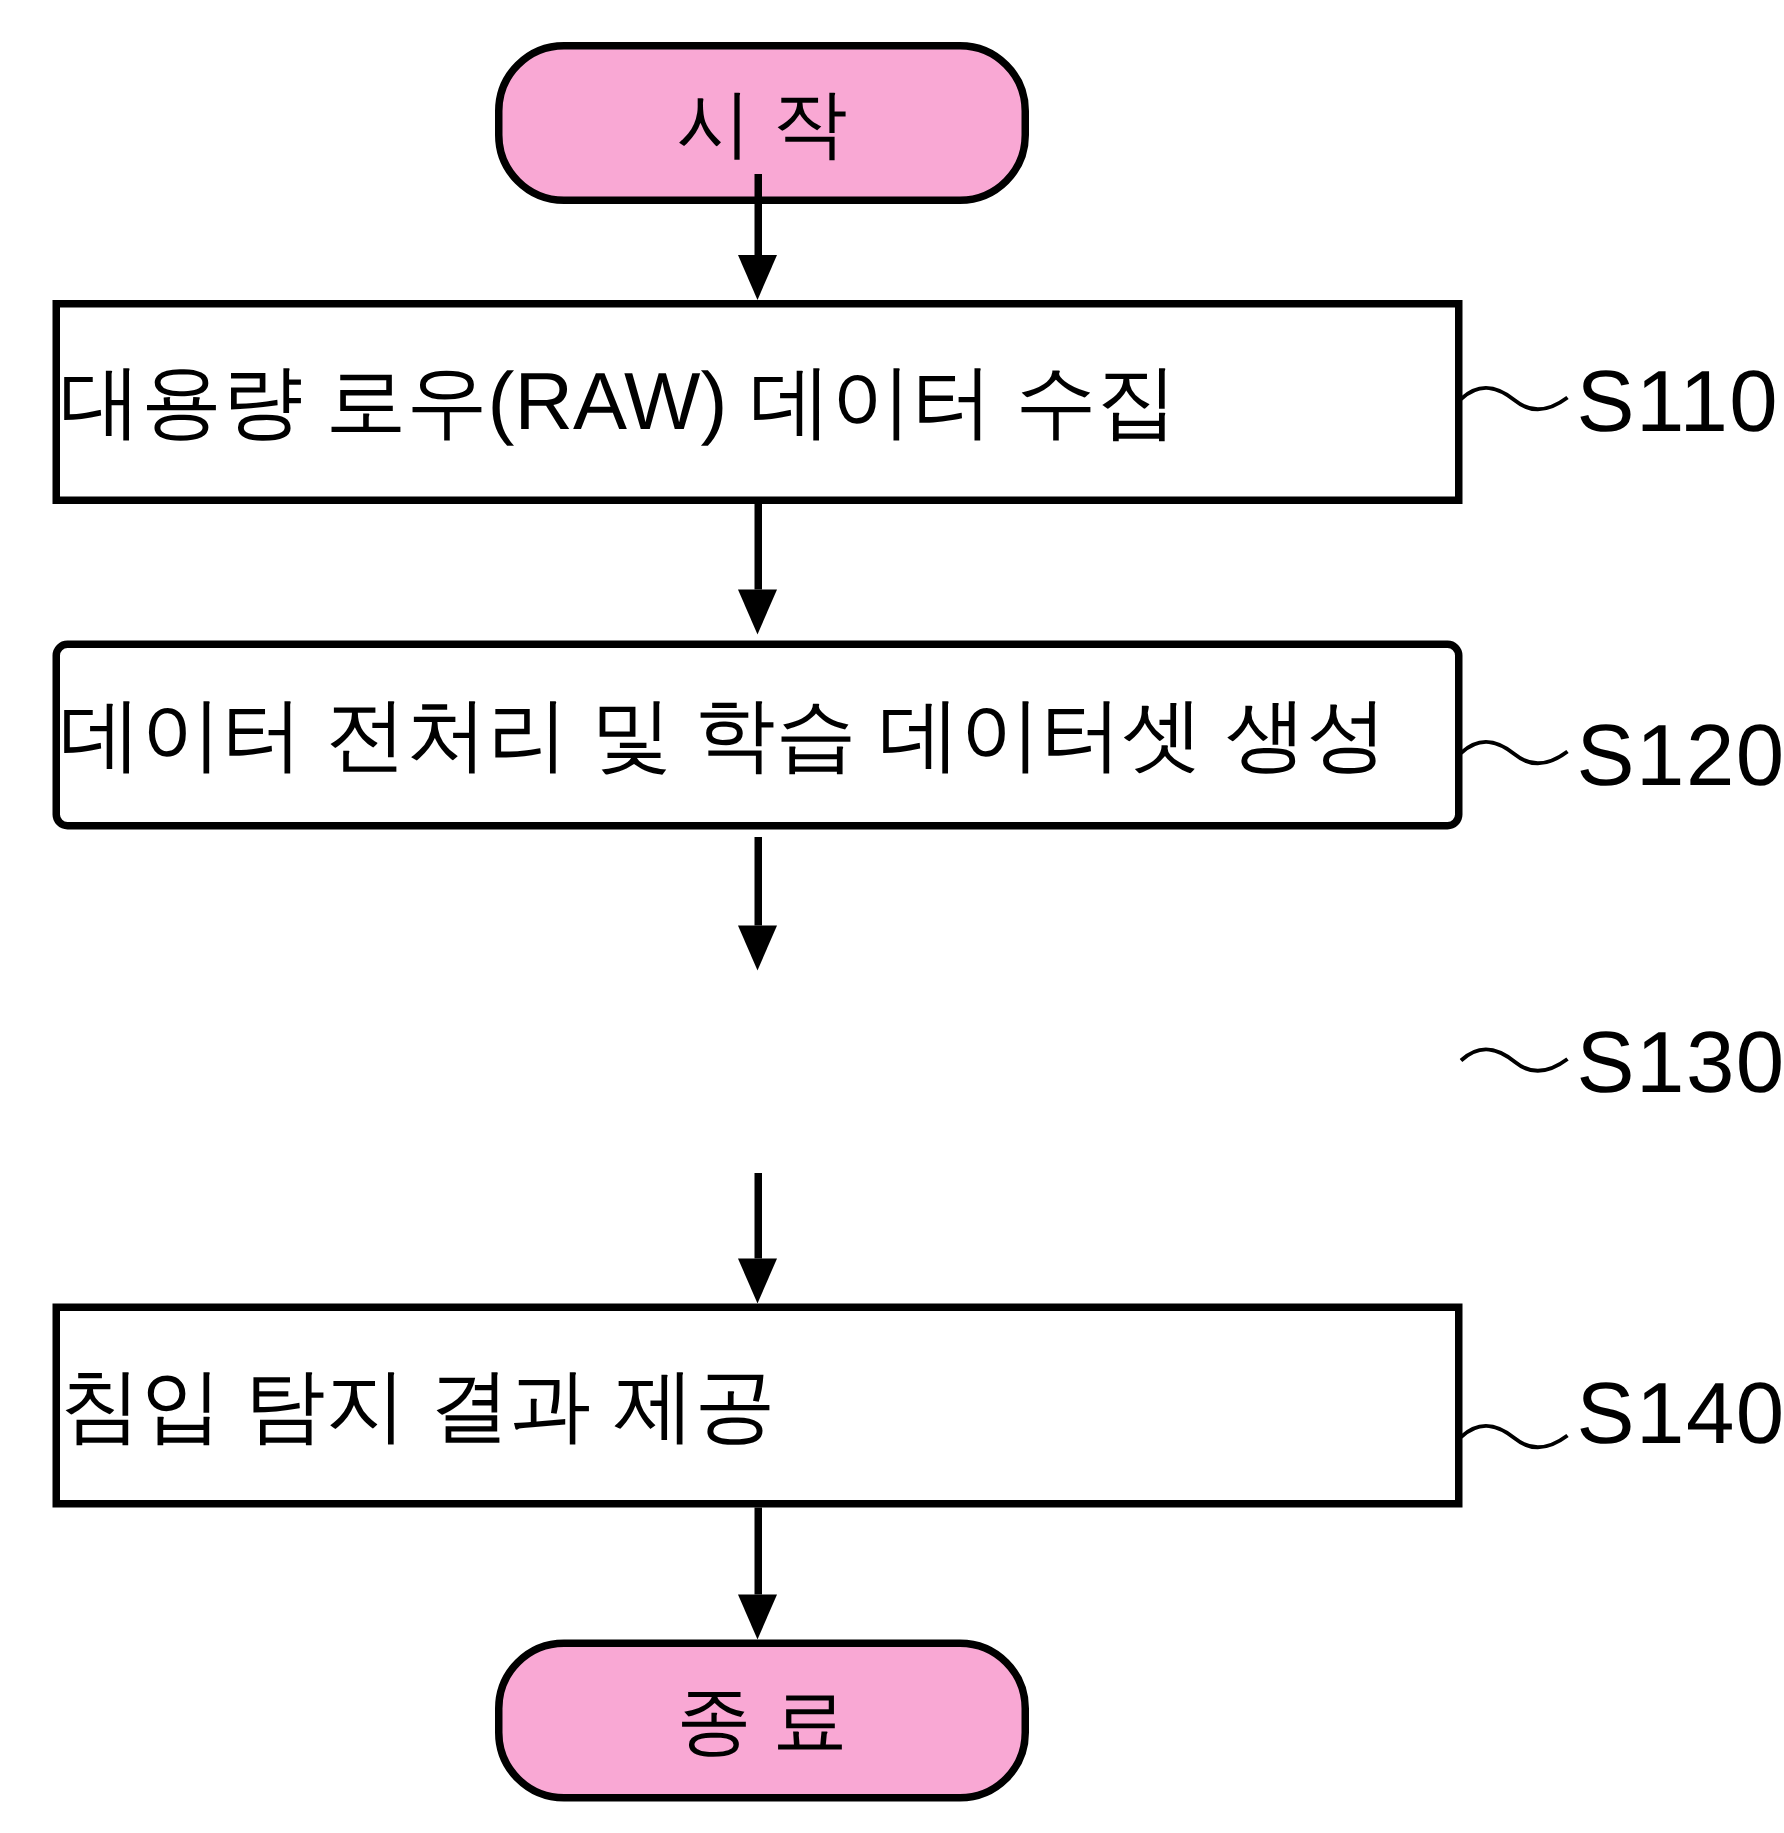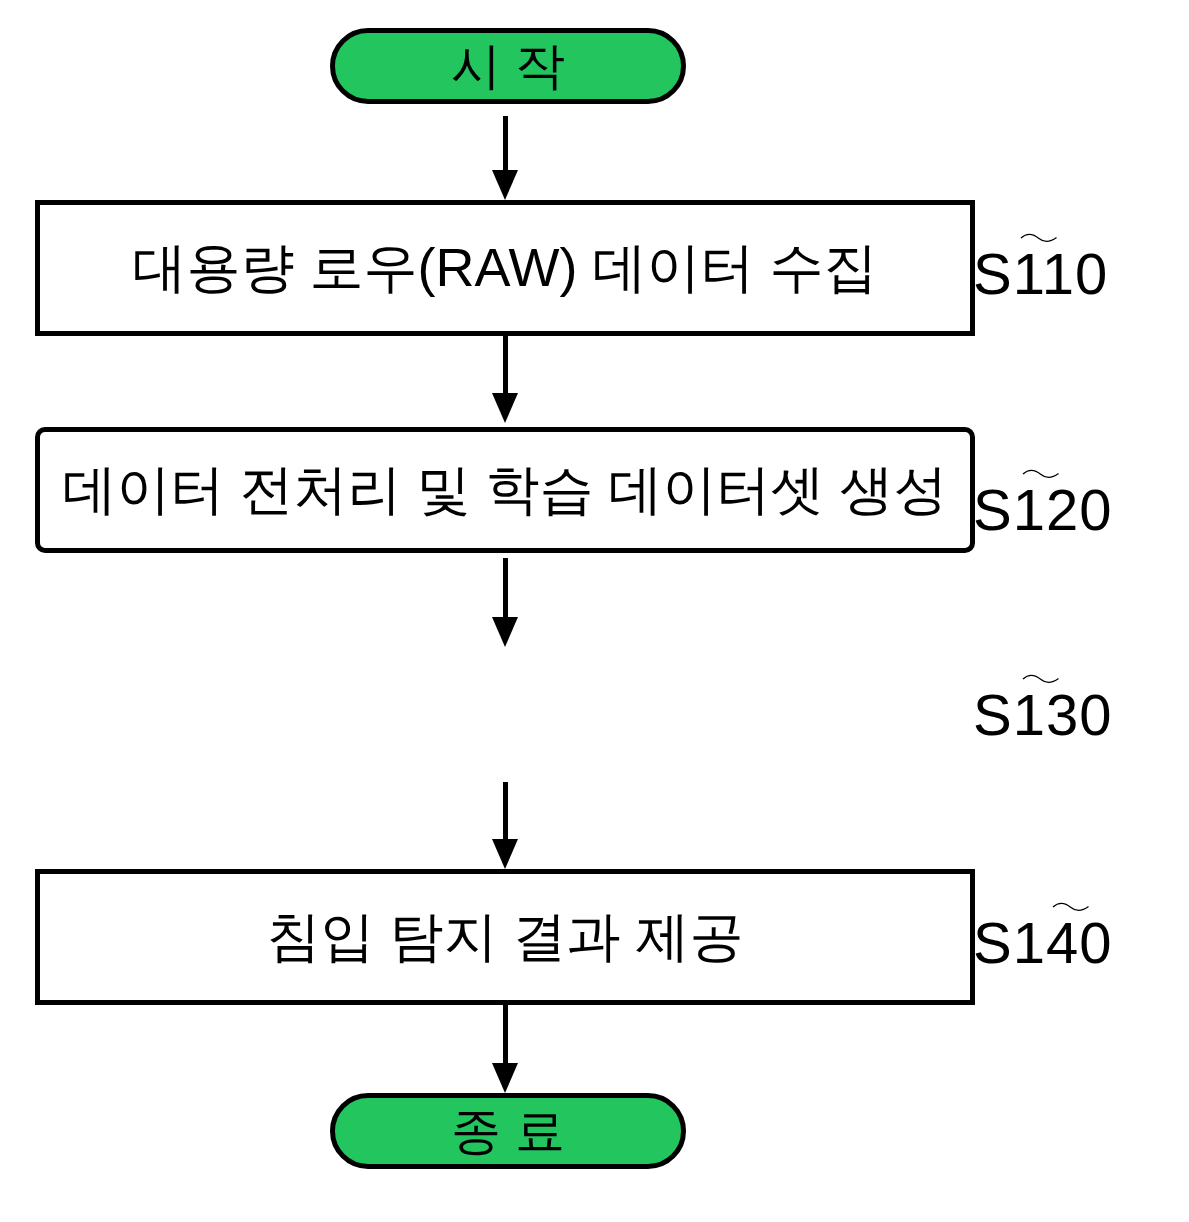--- a/index.html
+++ b/index.html
@@ -11,43 +11,43 @@
     width: 1189px;
     height: 1222px;
     background: #ffffff;
     overflow: hidden;
   }
 
   .terminal {
     position: absolute;
     left: 330px;
     width: 356px;
-    height: 76px;
+    height: 108px;
     border: 5px solid #000000;
     border-radius: 46px;
-    background: #22c55e;
+    background: #f9a8d4;
     display: flex;
     align-items: center;
     justify-content: center;
     font-size: 50px;
     color: #000000;
   }
   .terminal.start { top: 28px; }
   .terminal.end   { top: 1093px; }
 
   .process {
     position: absolute;
     left: 35px;
     width: 940px;
     height: 136px;
     border: 5px solid #000000;
     background: #ffffff;
     display: flex;
     align-items: center;
-    justify-content: center;
+    justify-content: flex-start;
     font-size: 54px;
     color: #000000;
     white-space: nowrap;
   }
 
   .arrow {
     position: absolute;
     left: 492px;
     width: 26px;
     display: flex;
@@ -67,21 +67,20 @@
     border-top: 30px solid #000000;
   }
 
   .ref {
     position: absolute;
     left: 973px;
     height: 70px;
     display: flex;
     align-items: center;
     color: #000000;
-    flex-direction: column;
   }
   .ref .squiggle { display: block; margin-right: 4px; }
   .ref .ref-text {
     font-size: 58px;
     line-height: 1;
     letter-spacing: 1px;
   }
 </style>
 </head>
 <body>

